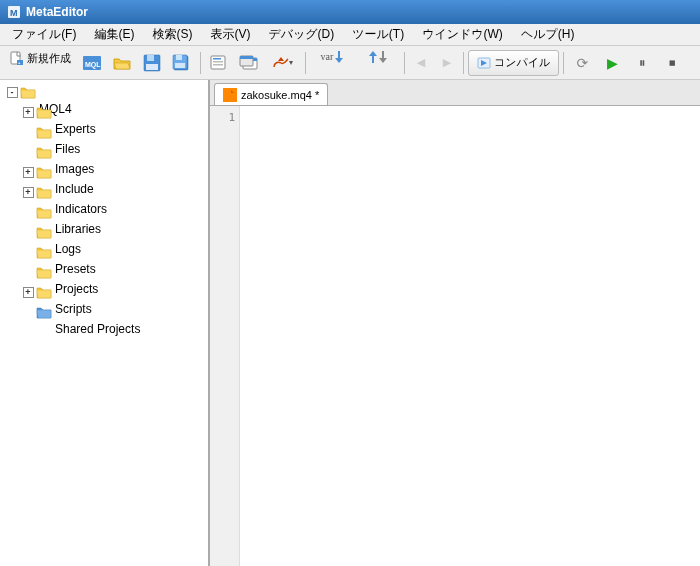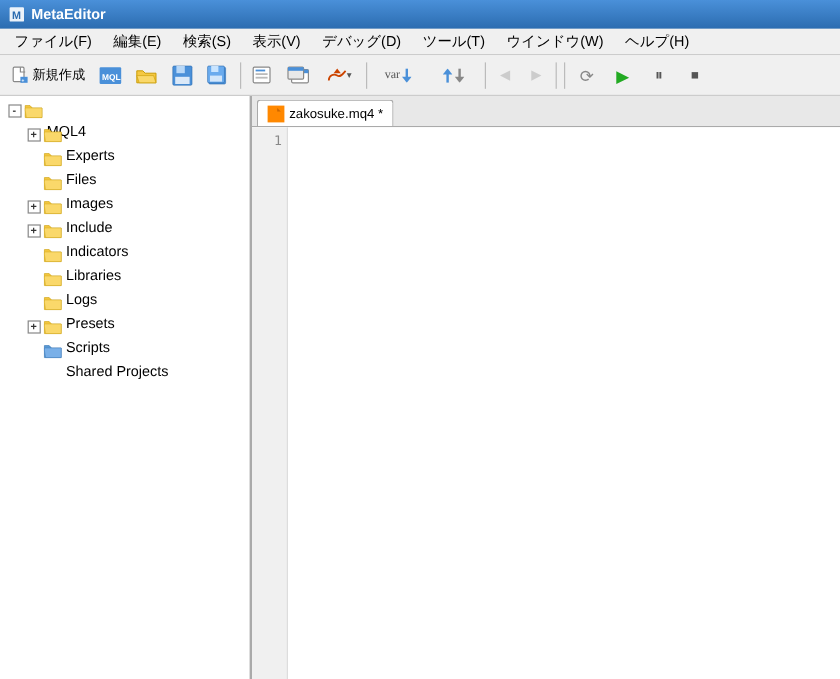--- a/index.html
+++ b/index.html
@@ -77,21 +77,20 @@
       background: #bbb;
       margin: 0 2px;
     }
     .toolbar-btn-wide {
       width: 60px;
       height: 26px;
       border: 1px solid transparent;
       background: transparent;
       cursor: pointer;
       display: flex;
-      align-items: center;
       justify-content: center;
       gap: 2px;
       border-radius: 2px;
       font-size: 11px;
     }
     .toolbar-btn-compile {
       height: 26px;
       padding: 0 8px;
       border: 1px solid #bbb;
       background: linear-gradient(to bottom, #fff, #e8e8e8);
@@ -408,20 +407,27 @@
     </svg>
   </div>
 
   <div class="toolbar-separator"></div>
 
   <div class="nav-arrow disabled">◀</div>
   <div class="nav-arrow disabled">▶</div>
 
   <div class="toolbar-separator"></div>
 
+  <div class="toolbar-btn-compile">
+    <svg width="14" height="14" viewBox="0 0 14 14">
+      <rect x="1" y="2" width="12" height="10" rx="1" fill="#e8f0ff" stroke="#7ab0d9" stroke-width="0.8"></rect>
+      <polygon points="4,4 10,7 4,10" fill="#4a90d9"></polygon>
+    </svg>
+    <span>コンパイル</span>
+  </div>
 
   <div class="toolbar-separator"></div>
 
   <div class="toolbar-btn">
     <span style="font-size:14px;color:#888;">⟳</span>
   </div>
   <div class="toolbar-btn">
     <span class="btn-play">▶</span>
   </div>
   <div class="toolbar-btn">
@@ -519,20 +525,28 @@
 
       <div class="tree-item indent-2">
         <div class="tree-expander" style="width:16px;"></div>
         <svg class="folder-icon" viewBox="0 0 16 14">
           <path d="M1,3 L1,13 L15,13 L15,5 L7,5 L5,3 Z" fill="#f5c842" stroke="#c89a00" stroke-width="0.5"></path>
           <path d="M1,7 L2,13 L15,13 L15,5 L1,5 Z" fill="#fad86a" stroke="#c89a00" stroke-width="0.3"></path>
         </svg>
         <span class="tree-label">Presets</span>
       </div>
 
+      <div class="tree-item indent-2">
+        <div class="tree-expander" style="width:16px;"></div>
+        <svg class="folder-icon" viewBox="0 0 16 14">
+          <path d="M1,3 L1,13 L15,13 L15,5 L7,5 L5,3 Z" fill="#f5c842" stroke="#c89a00" stroke-width="0.5"></path>
+          <path d="M1,7 L2,13 L15,13 L15,5 L1,5 Z" fill="#fad86a" stroke="#c89a00" stroke-width="0.3"></path>
+        </svg>
+        <span class="tree-label">Projects</span>
+      </div>
 
       <div class="tree-item indent-2">
         <div class="tree-expander">
           <div class="tree-expander-box">+</div>
         </div>
         <svg class="folder-icon" viewBox="0 0 16 14">
           <path d="M1,3 L1,13 L15,13 L15,5 L7,5 L5,3 Z" fill="#f5c842" stroke="#c89a00" stroke-width="0.5"></path>
           <path d="M1,7 L2,13 L15,13 L15,5 L1,5 Z" fill="#fad86a" stroke="#c89a00" stroke-width="0.3"></path>
         </svg>
         <span class="tree-label">Scripts</span>

